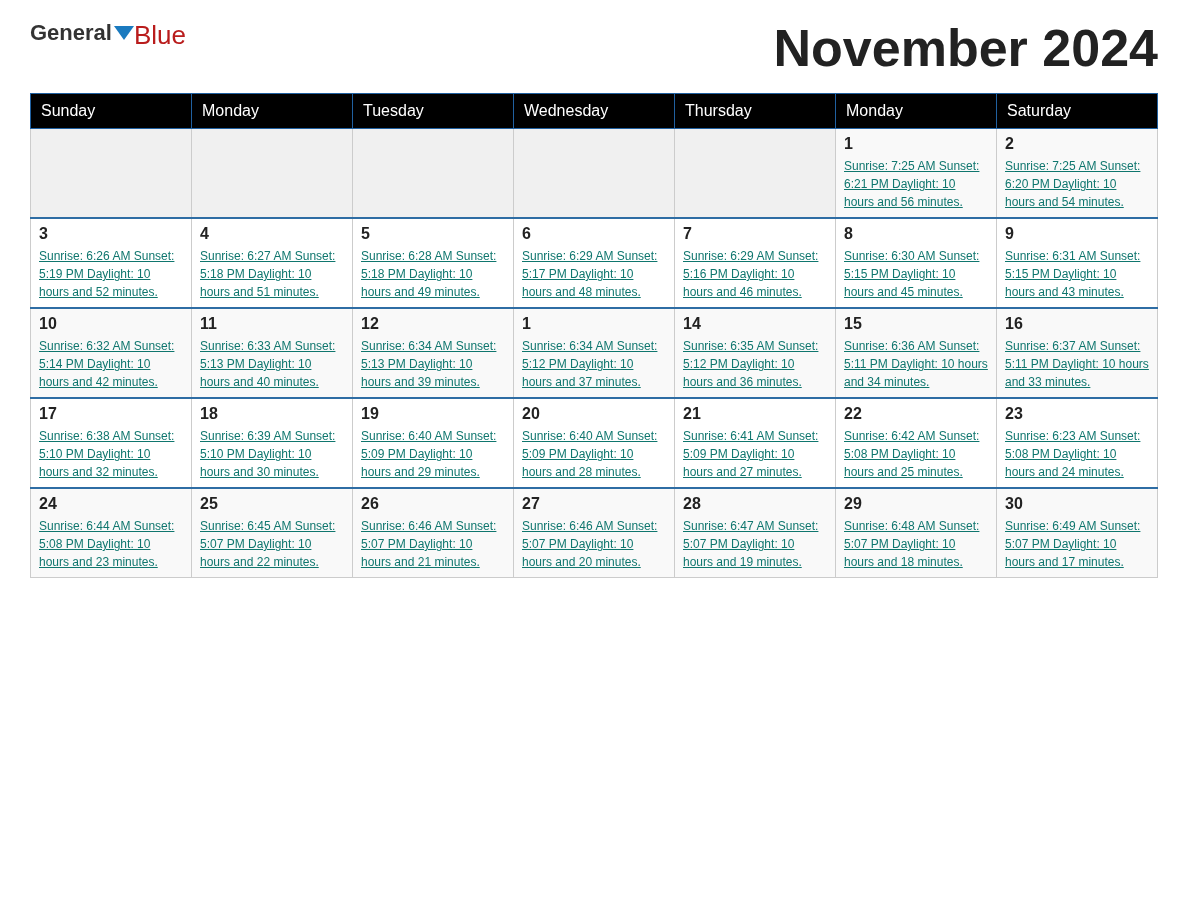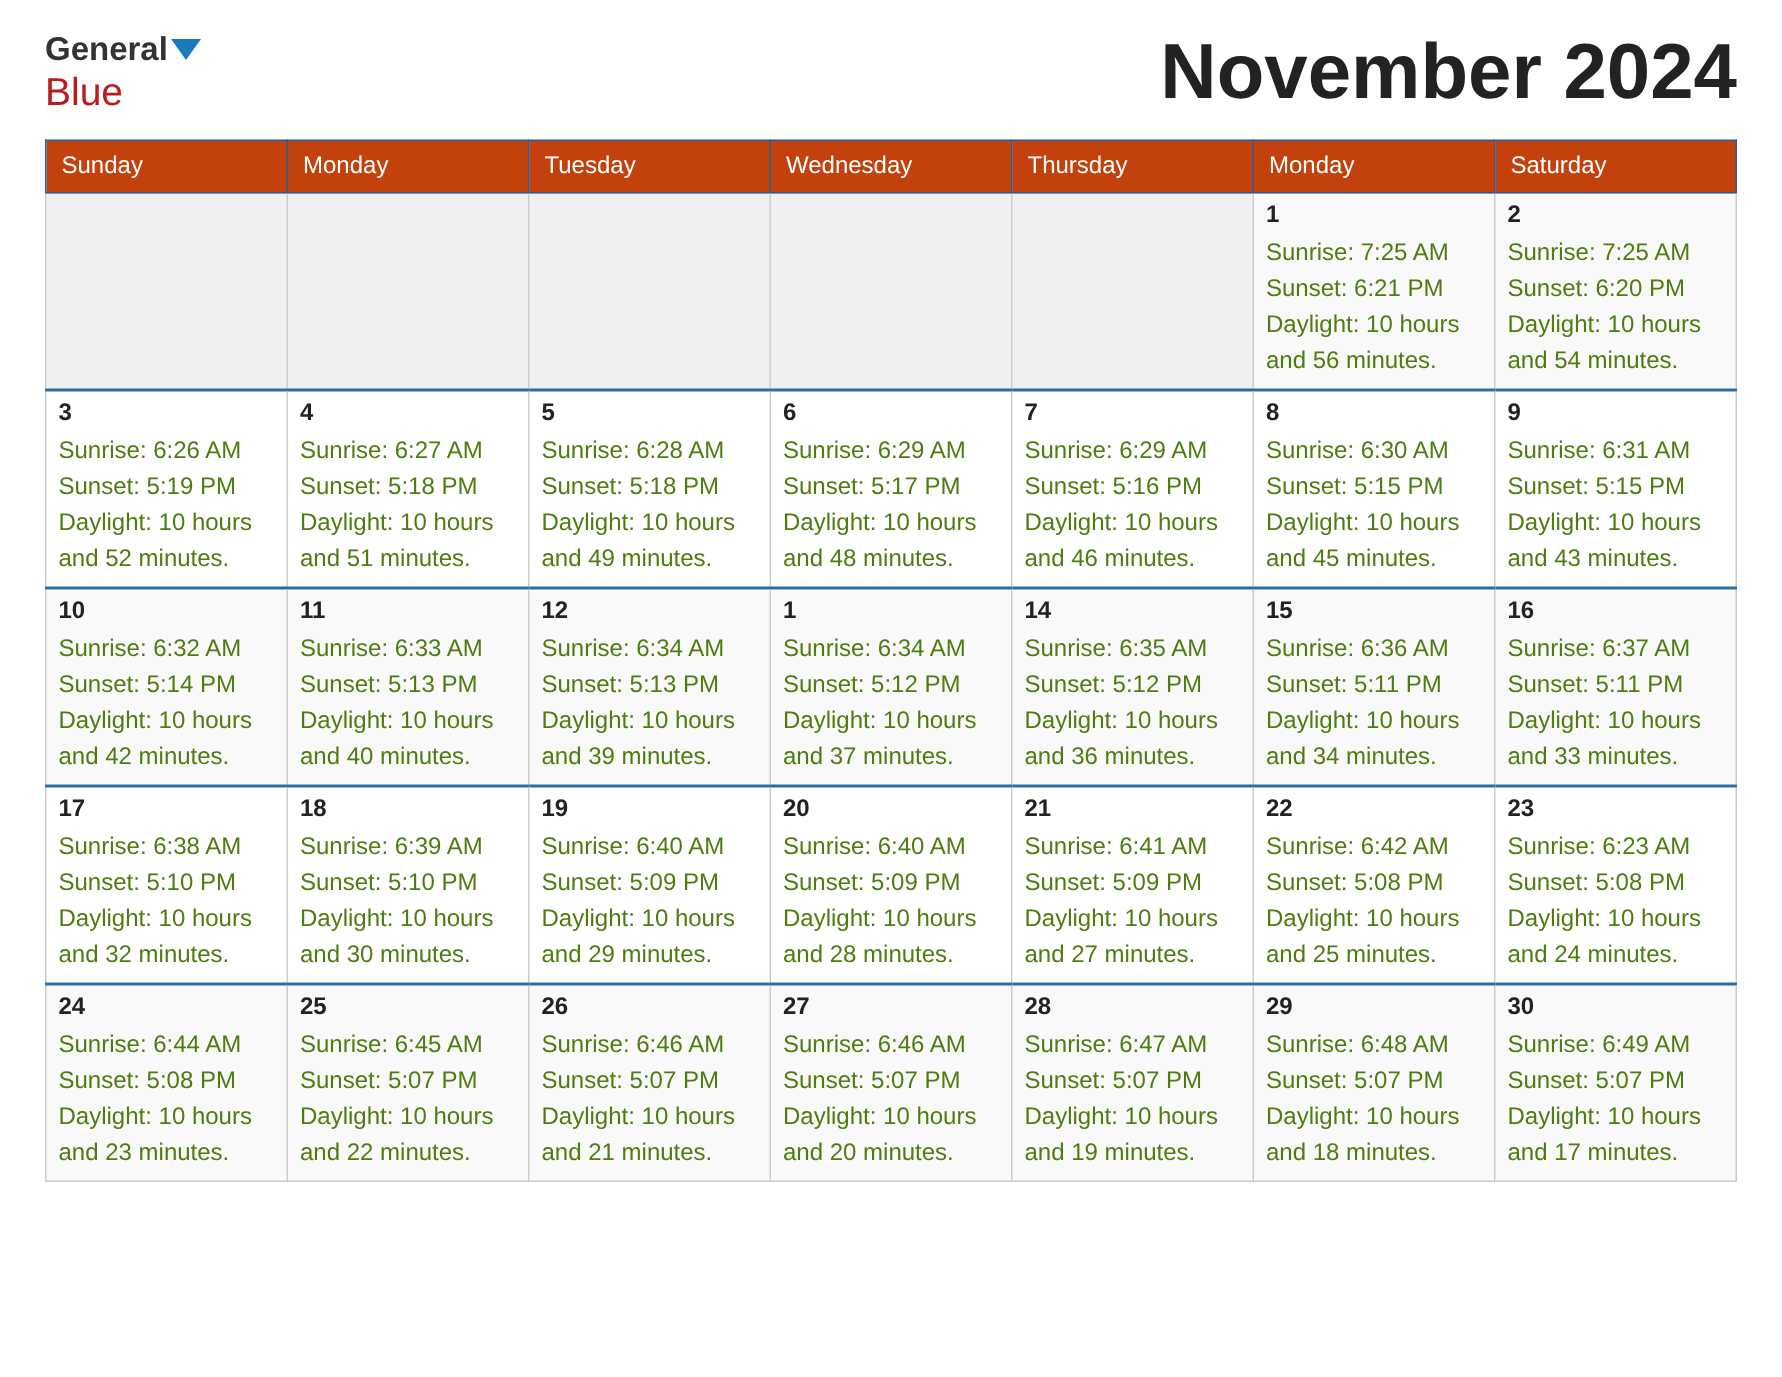--- a/index.html
+++ b/index.html
@@ -11,21 +11,21 @@
       padding: 20px 30px;
     }
     .header {
       display: flex;
       justify-content: space-between;
       align-items: flex-start;
       margin-bottom: 16px;
     }
     .logo {
       display: flex;
-      flex-direction: column;
+      flex-direction: row;
       align-items: flex-start;
     }
     .logo-general {
       font-size: 22px;
       font-weight: bold;
       color: #333;
     }
     .logo-blue {
       font-size: 26px;
       font-weight: normal;
@@ -58,21 +58,21 @@
       font-size: 20px;
       color: #555;
       margin-top: 4px;
     }
     .calendar {
       width: 100%;
       border-collapse: collapse;
       border: 1px solid #aaa;
     }
     .calendar th {
-      background: #c2410c;
+      background: #000000;
       color: #fff;
       font-size: 16px;
       font-weight: normal;
       padding: 8px 10px;
       border: 1px solid #2060a0;
       text-align: left;
     }
     .calendar td {
       vertical-align: top;
       border: 1px solid #ccc;
@@ -87,23 +87,24 @@
     .calendar tr:nth-child(even) td {
       background: #fff;
     }
     .day-number {
       font-size: 16px;
       font-weight: bold;
       color: #222;
       margin-bottom: 4px;
     }
     .day-info {
-      font-size: 16px;
-      color: #4d7c0f;
+      font-size: 12px;
+      color: #0f766e;
       line-height: 1.5;
+      text-decoration: underline;
     }
     .empty-cell {
       background: #f0f0f0 !important;
     }
     .row-separator td {
       border-top: 2px solid #2e6da4;
     }
   </style>
 </head>
 <body>

